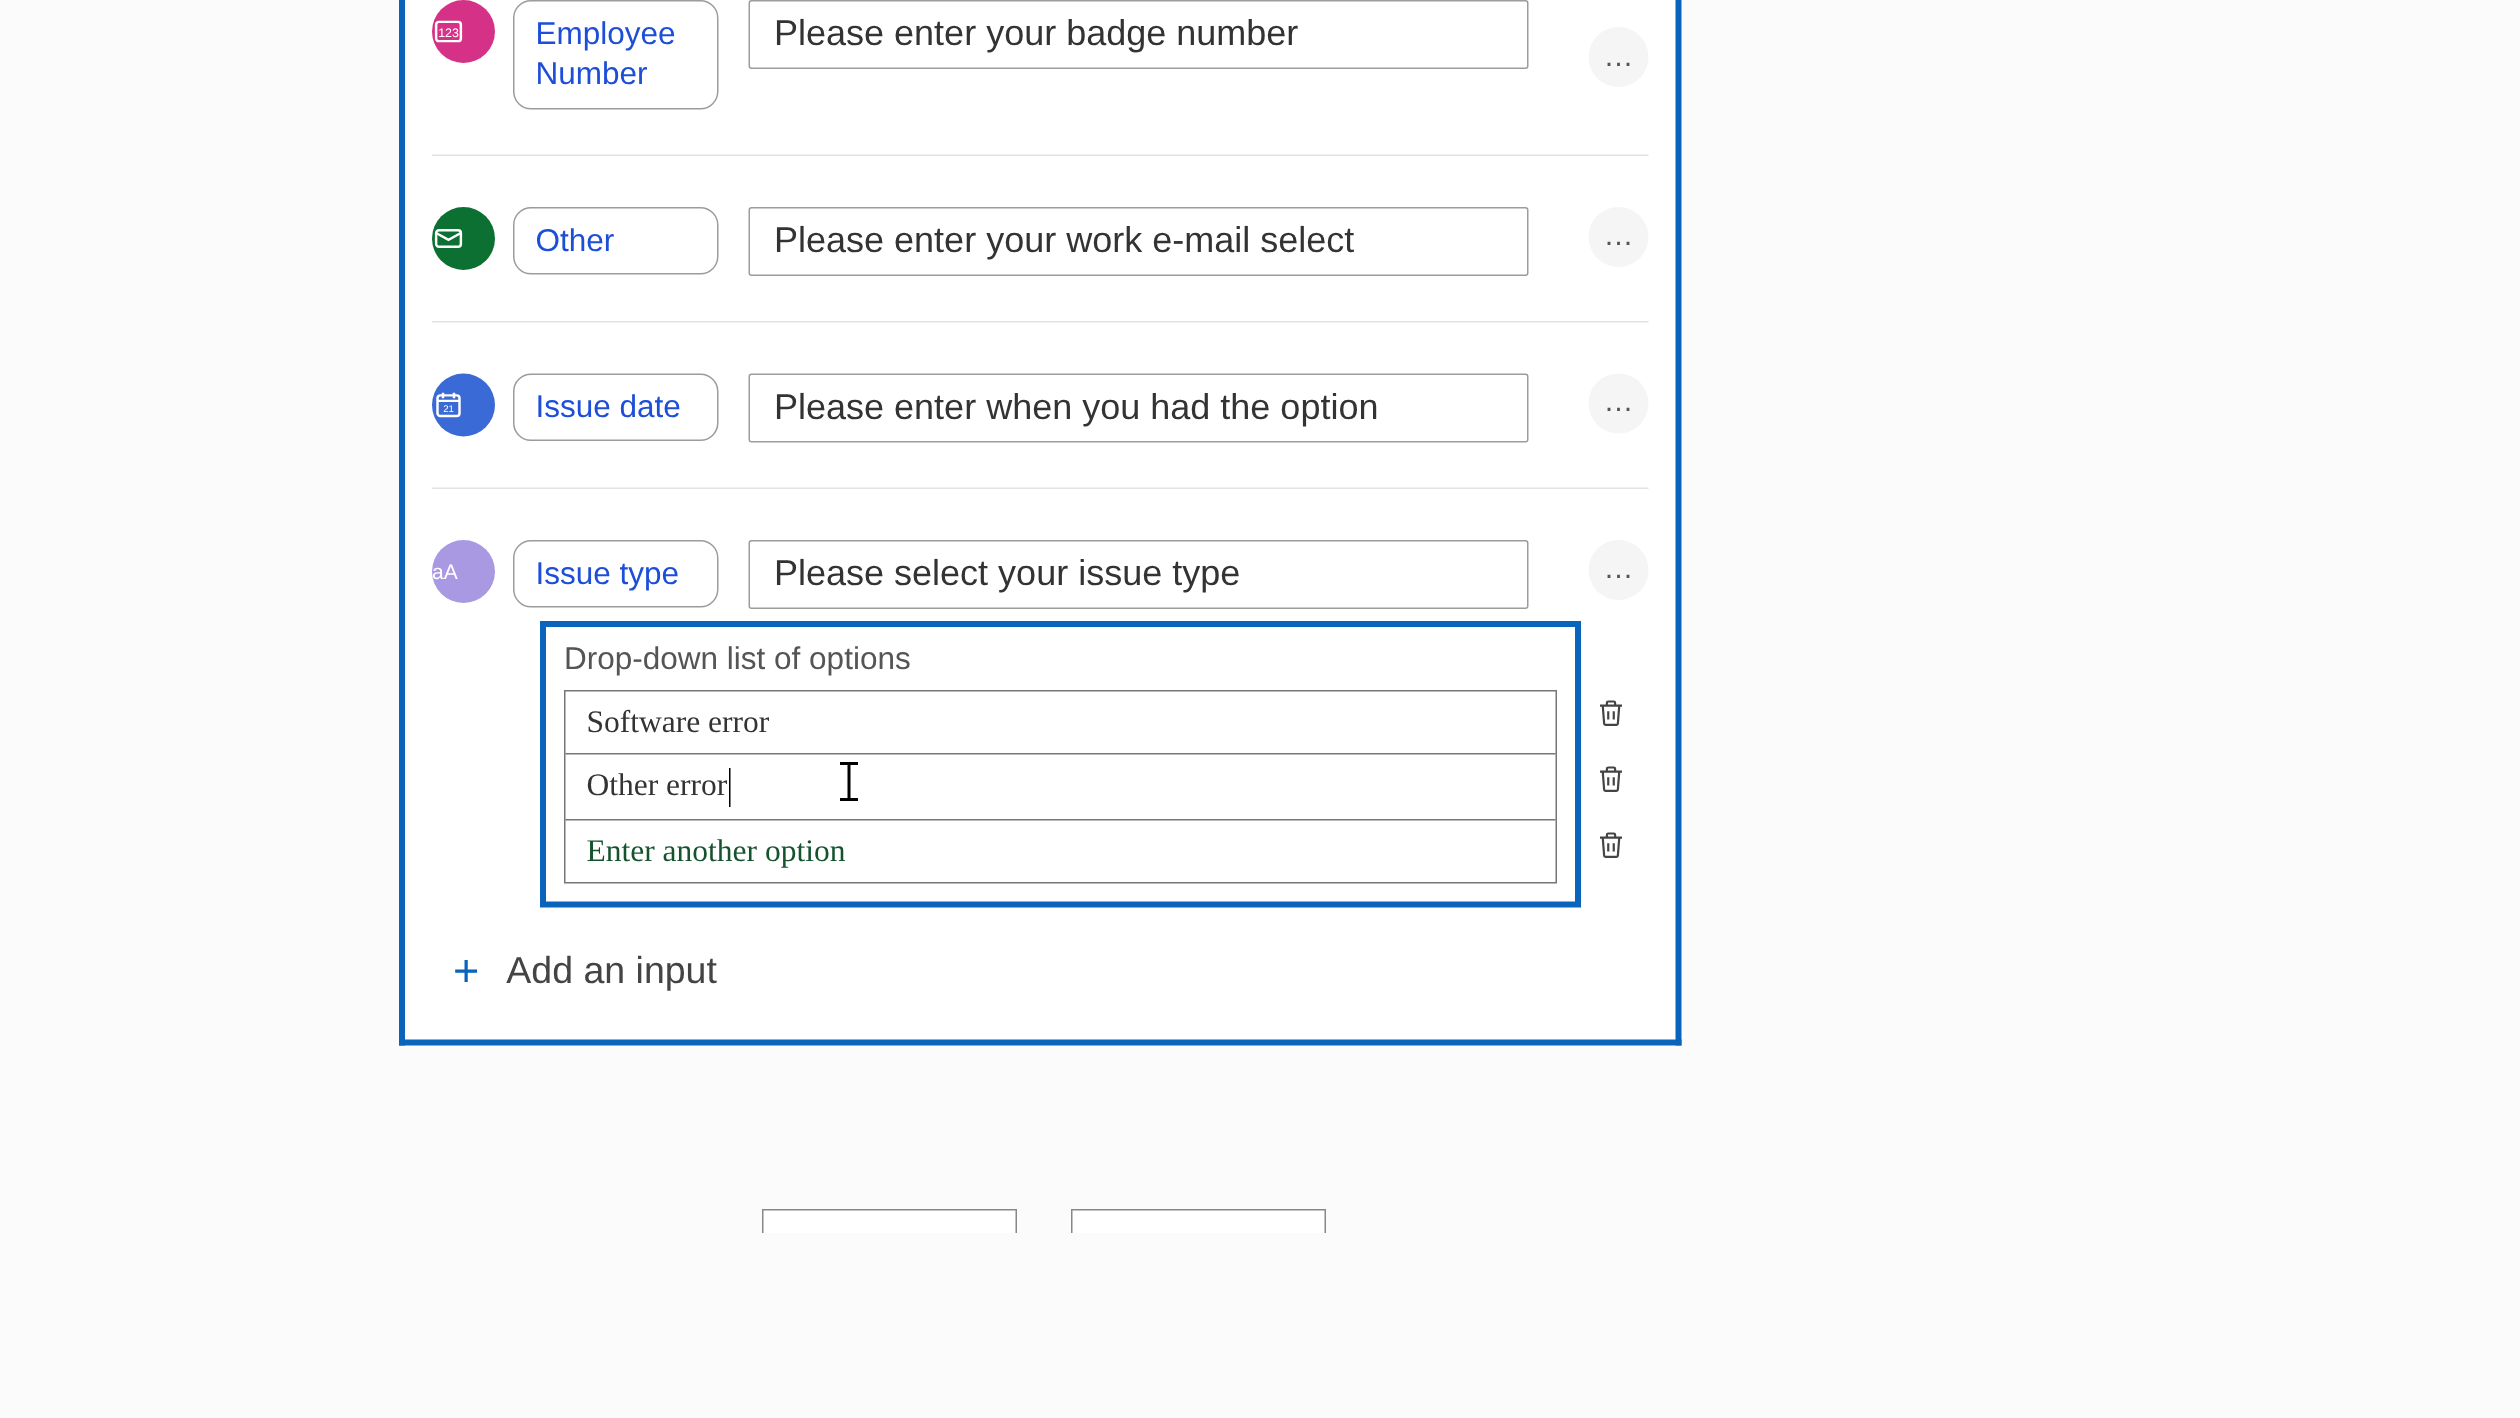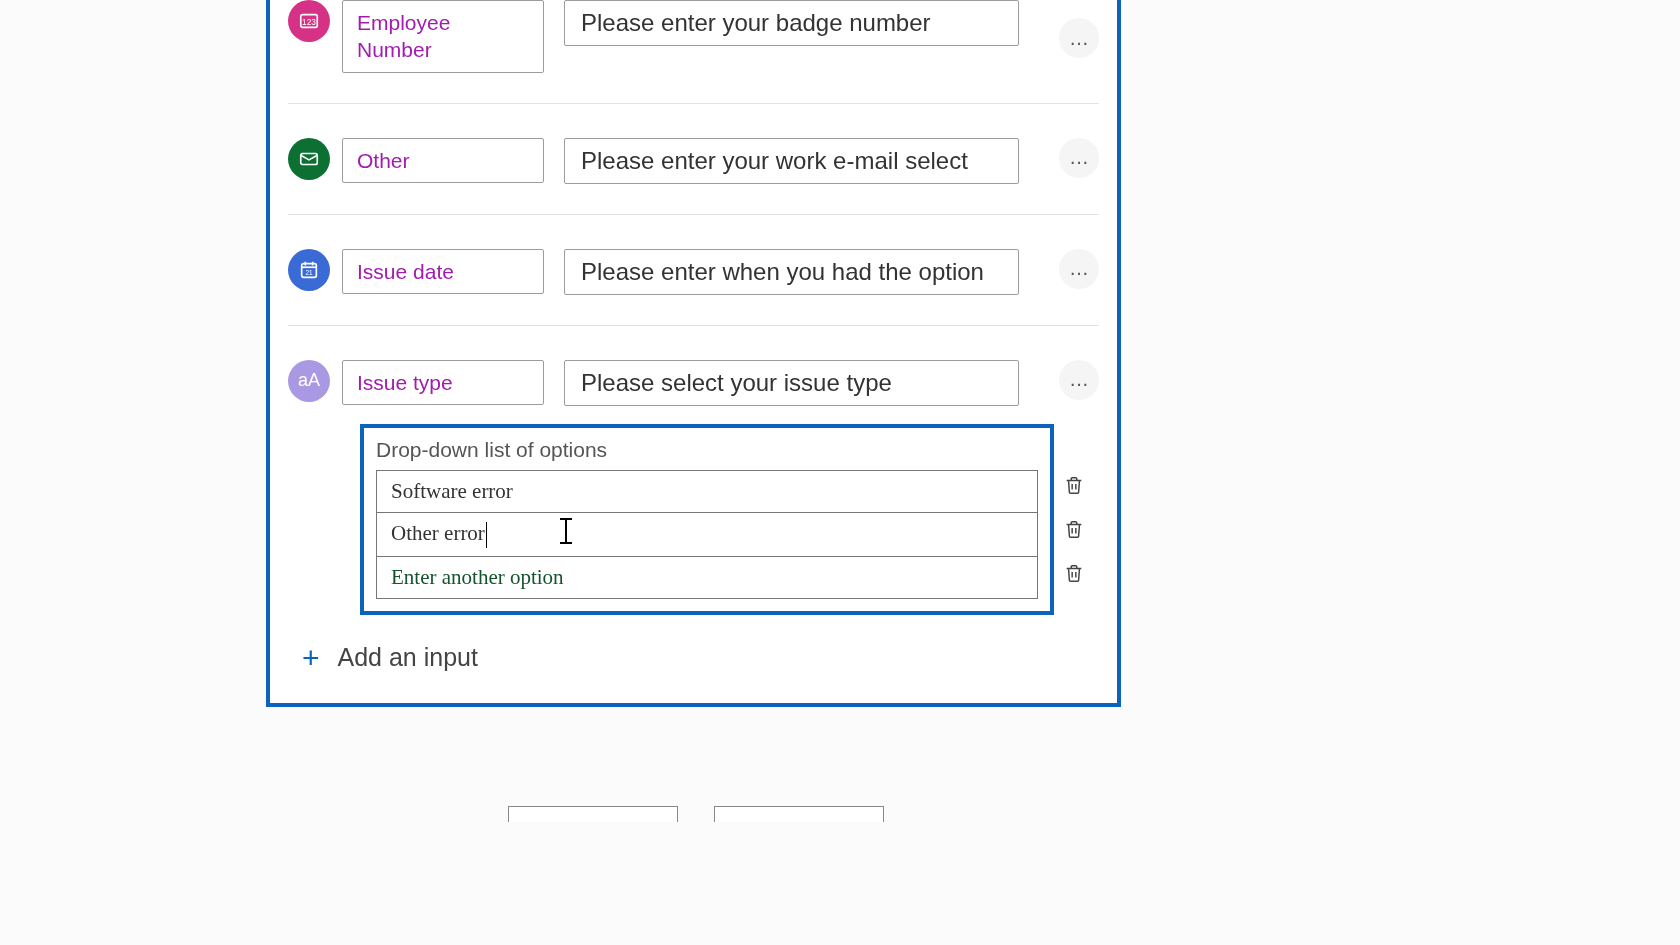--- a/index.html
+++ b/index.html
@@ -27,39 +27,39 @@
       padding: 10px 0 30px 0;
       border-bottom: 1px solid #e2e2e2;
       position: relative;
     }
     .row.first { padding-top: 0; }
     .row.last { border-bottom: none; padding-bottom: 0; }
     .icon-circle {
       width: 42px; height: 42px;
       border-radius: 50%;
       margin-right: 12px;
-      display: flex; align-items: center; justify-content: center;
+      display: flex; align-items: center; justify-content: flex-start;
       flex-shrink: 0;
       color: #fff;
     }
     .icon-circle.pink  { background: #d53287; }
     .icon-circle.green { background: #0c7033; }
     .icon-circle.blue  { background: #3a6ad6; }
     .icon-circle.lilac { background: #a899e2; }
     .icon-circle svg { width: 22px; height: 22px; }
-    .lilac-text { font-size: 18px; font-weight: 400; }
+    .lilac-text { font-size: 14px; font-weight: 400; }
 
     .name-input {
-      width: 202px;
+      width: 137px;
       min-height: 44px;
       padding: 8px 14px;
       border: 1px solid #9c9c9c;
-      border-radius: 2px;
+      border-radius: 12px;
       font-size: 21px;
-      color: #a21caf;
+      color: #1d4ed8;
       margin-right: 20px;
       background: #fff;
       line-height: 1.3;
       display: flex;
       align-items: center;
       flex-wrap: wrap;
     }
     .prompt-input {
       flex: 1;
       min-height: 44px;
@@ -81,21 +81,21 @@
       color: #555;
       font-size: 20px;
       display: flex; align-items: center; justify-content: center;
       flex-shrink: 0;
       cursor: pointer;
     }
     .more-btn.offset { margin-top: 18px; }
 
     .dropdown-box {
       margin-left: 72px;
-      margin-top: 18px;
+      margin-top: 8px;
       border: 4px solid #0a64bc;
       padding: 10px 12px 12px 12px;
       background: #fff;
       position: relative;
     }
     .dropdown-title {
       font-size: 21px;
       color: #555;
       margin-bottom: 8px;
     }

